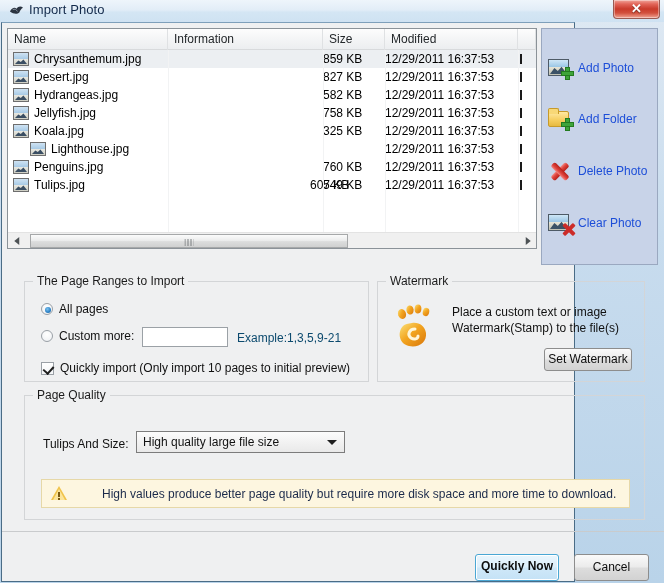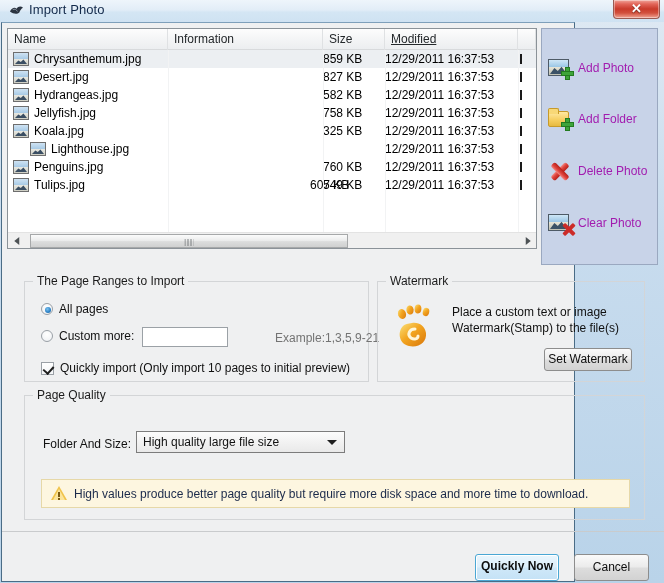--- a/index.html
+++ b/index.html
@@ -176,21 +176,21 @@
     background: #c8d3e8;
     border: 1px solid #9aa8c0;
   }
   .side-btn {
     position: absolute; left: 6px;
     width: 105px; height: 34px;
     cursor: pointer;
     display: flex; align-items: center;
   }
   .side-btn .lbl {
-    font-size: 12px; color: #a21caf;
+    font-size: 12px; color: #1d4ed8;
     white-space: nowrap;
   }
   .side-icon {
     position: relative;
     width: 26px; height: 24px;
     margin-right: 4px;
     flex: none;
   }
   
   .ico-photo {
@@ -309,21 +309,21 @@
   .textinput {
     position: absolute;
     background: #fff;
     border: 1px solid #9ba1a6;
     font-family: "Liberation Sans", sans-serif;
     font-size: 12px;
     padding: 0 4px;
     color: #111;
     outline: none;
   }
-  .hint { position: absolute; font-size: 12px; color: #737373; white-space: nowrap; margin-left: 38px; }
+  .hint { position: absolute; font-size: 12px; color: #0c4a6e; white-space: nowrap; }
 
   
   #wm-icon {
     position: absolute; left: 15px; top: 20px;
     width: 44px; height: 48px;
   }
   #wm-text {
     position: absolute; left: 74px; top: 22px;
     font-size: 12px; color: #111;
     line-height: 16px;
@@ -364,21 +364,21 @@
     border-left: 5px solid transparent;
     border-right: 5px solid transparent;
     border-top: 5px solid #1f1f1f;
   }
   #warn-bar {
     position: absolute;
     left: 16px; top: 83px;
     width: 589px; height: 29px;
     background: #fdf6e0;
     border: 1px solid #e6d8a8;
-    display: flex; align-items: center;
+    display: flex; align-items: center; gap: 28px;
   }
   #warn-icon {
     position: relative;
     width: 16px; height: 15px;
     margin-left: 9px; margin-right: 7px;
     flex: none;
   }
   #warn-icon .tri {
     position:absolute; left:0; top:0;
     width:0; height:0;
@@ -440,21 +440,21 @@
     </div>
   </div>
 
   <div id="client">
 
     <div id="filelist-wrap">
       <div id="filelist-header">
           <div class="col-head" style="left: 0px; width: 160px;">Name</div>
           <div class="col-head" style="left: 160px; width: 155px;">Information</div>
           <div class="col-head" style="left: 315px; width: 62px;">Size</div>
-          <div class="col-head" style="left: 377px; width: 133px; text-decoration: underline;">Modified</div>
+          <div class="col-head" style="left: 377px; width: 133px;">Modified</div>
           <div class="col-head" style="left: 510px; width: 18px;"></div>
         </div>
       <div id="rows">
           <div class="row selected">
             <div class="cell name" style="left: 0px; width: 160px;">Chrysanthemum.jpg<span class="file-icon"></span></div>
             <div class="cell" style="left: 160px; width: 155px;"></div>
             <div class="cell" style="left: 315px; width: 62px;">859 KB</div>
             <div class="cell" style="left: 377px; width: 133px;">12/29/2011 16:37:53</div>
             <div class="cell" style="left: 510px; width: 18px;">
               <span class="mark5"></span>
@@ -621,21 +621,21 @@
         <div>Place a custom text or image</div>
         <div>Watermark(Stamp) to the file(s)</div>
       </div>
 
       <div class="btn" id="btn-set-watermark">Set Watermark</div>
     </div>
 
     <div class="groupbox" id="gb-quality">
       <span class="gb-title">Page Quality</span>
 
-      <span id="quality-label">Folder And Size:</span>
+      <span id="quality-label">Tulips And Size:</span>
 
       <div id="quality-select">
         <span class="val">High quality large file size</span>
         <span class="arrow"></span>
       </div>
 
       <div id="warn-bar">
         <span id="warn-icon">
           <span class="tri"></span>
             <span class="tri2"></span>

